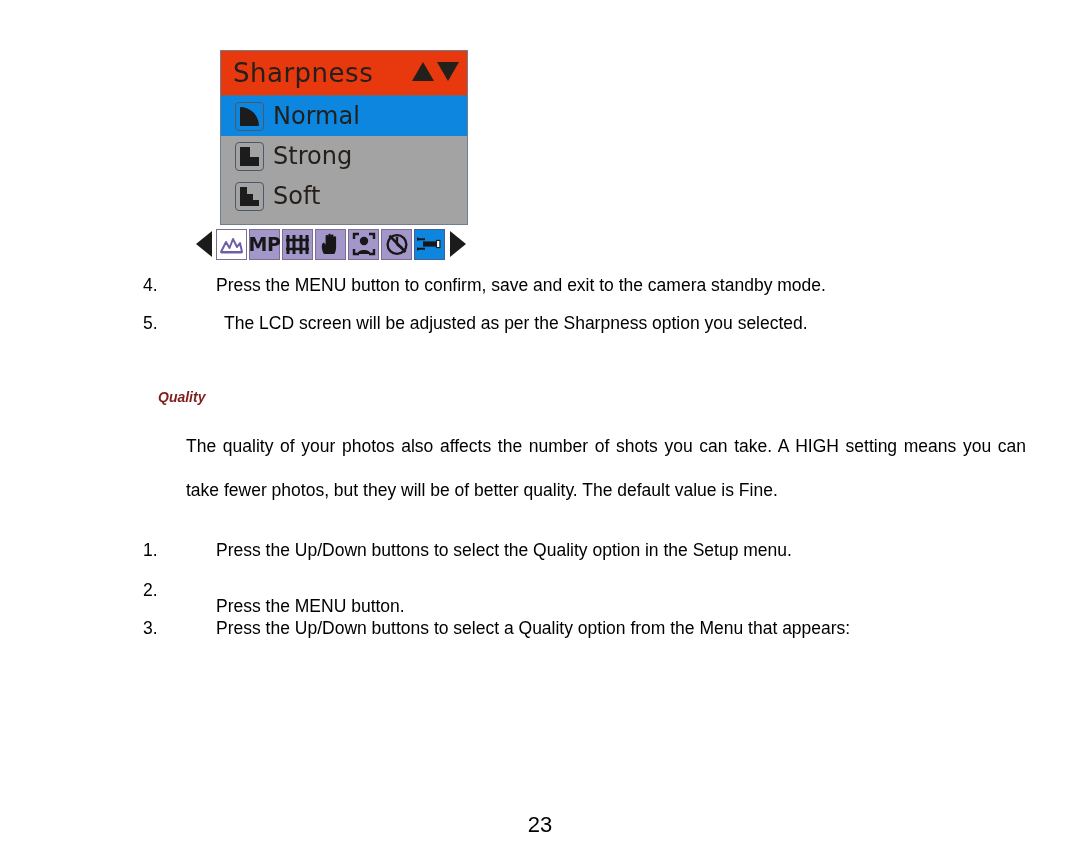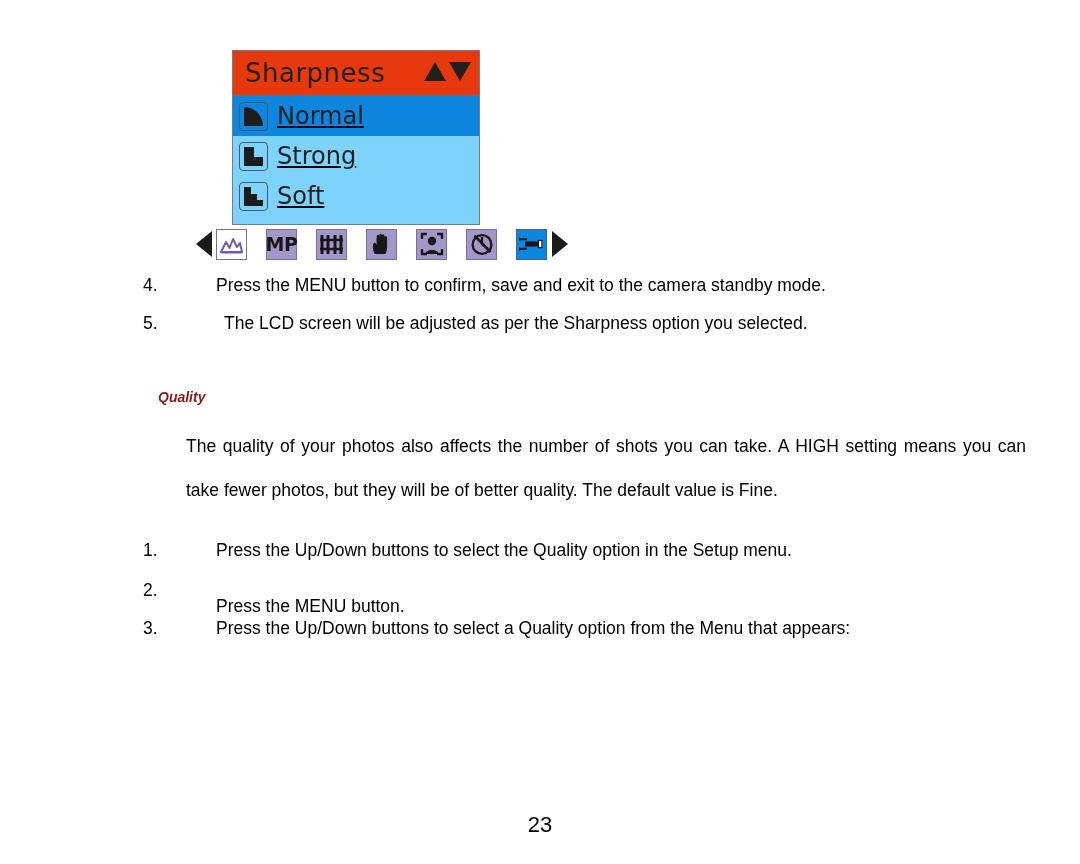--- a/index.html
+++ b/index.html
@@ -20,28 +20,27 @@
   
   .lcd-figure {
     position: absolute;
     left: 196px;
     top: 50px;
     width: 310px;
     height: 214px;
   }
   .lcd-panel {
     position: absolute;
-    left: 36px;
+    left: 24px;
     top: 0px;
     width: 248px;
     height: 175px;
     border: 1px solid #6f7f8c;
     box-sizing: border-box;
-    background: #7dd3fc;
-    text-decoration: underline;
+    background: #a3a3a3;
   }
   .lcd-header {
     position: relative;
     height: 45px;
     background: #e8380d;
     border-bottom: 1px solid #5f6e7a;
     box-sizing: border-box;
   }
   .lcd-header-title {
     position: absolute;
@@ -73,21 +72,21 @@
     border-right: 11px solid transparent;
     border-top: 19px solid #231f1b;
   }
 
   .lcd-list { position: relative; }
   .lcd-row {
     position: relative;
     height: 40px;
     display: flex;
     align-items: center;
-    padding-left: 6px;
+    padding-left: 14px;
     box-sizing: border-box;
   }
   .lcd-row.selected {
     background: #0d86e0;
   }
   .lcd-row-label {
     font-size: 24px;
     color: #231f1b;
     font-family: "DejaVu Sans", sans-serif;
     margin-left: 9px;
@@ -125,21 +124,21 @@
   .strip-arrow-right {
     width: 0; height: 0;
     border-top: 13px solid transparent;
     border-bottom: 13px solid transparent;
     border-left: 16px solid #1b1b1b;
     margin-left: 5px;
     flex: 0 0 auto;
   }
   .strip-icons {
     display: flex;
-    gap: 19px;
+    gap: 2px;
     align-items: center;
   }
   .strip-cell {
     width: 31px;
     height: 31px;
     box-sizing: border-box;
     border: 1px solid #7a6f92;
     background: #a396c8;
     display: flex;
     align-items: center;

